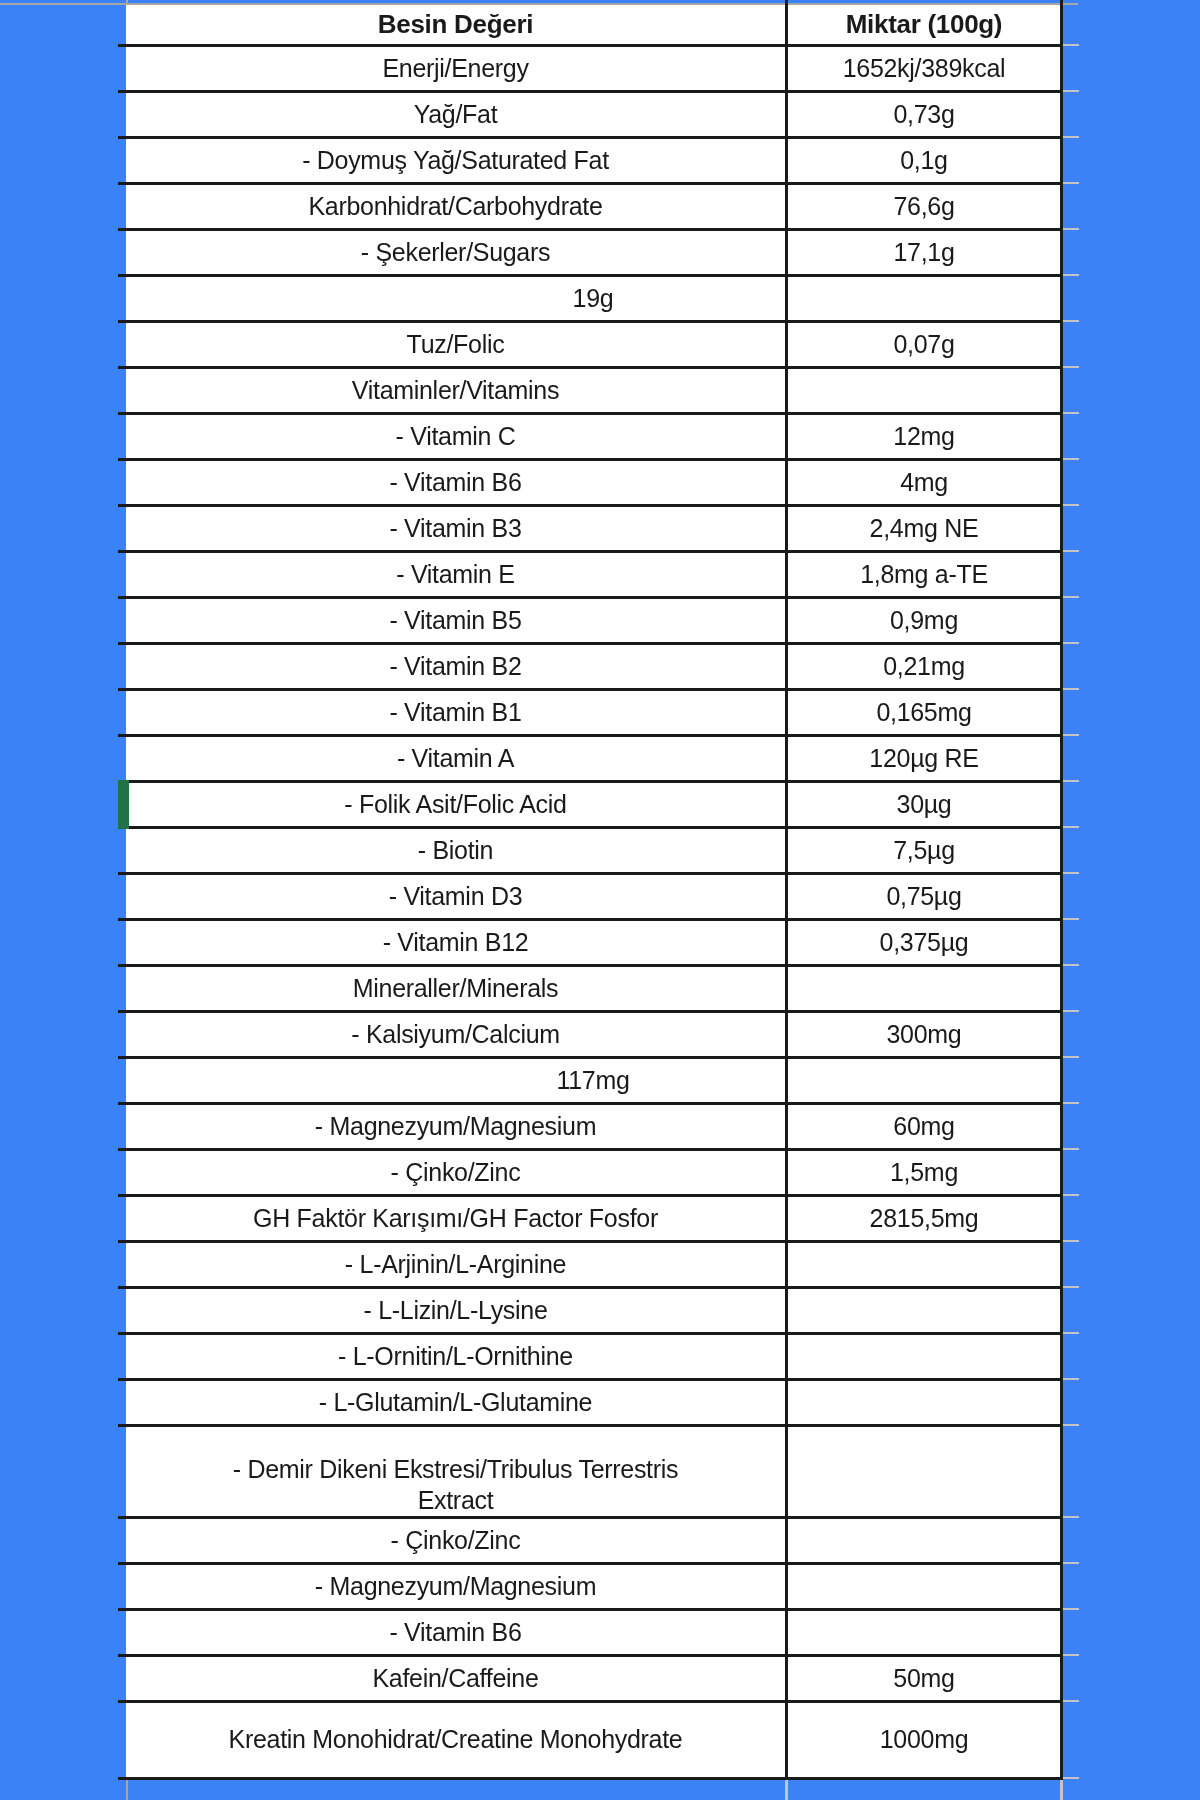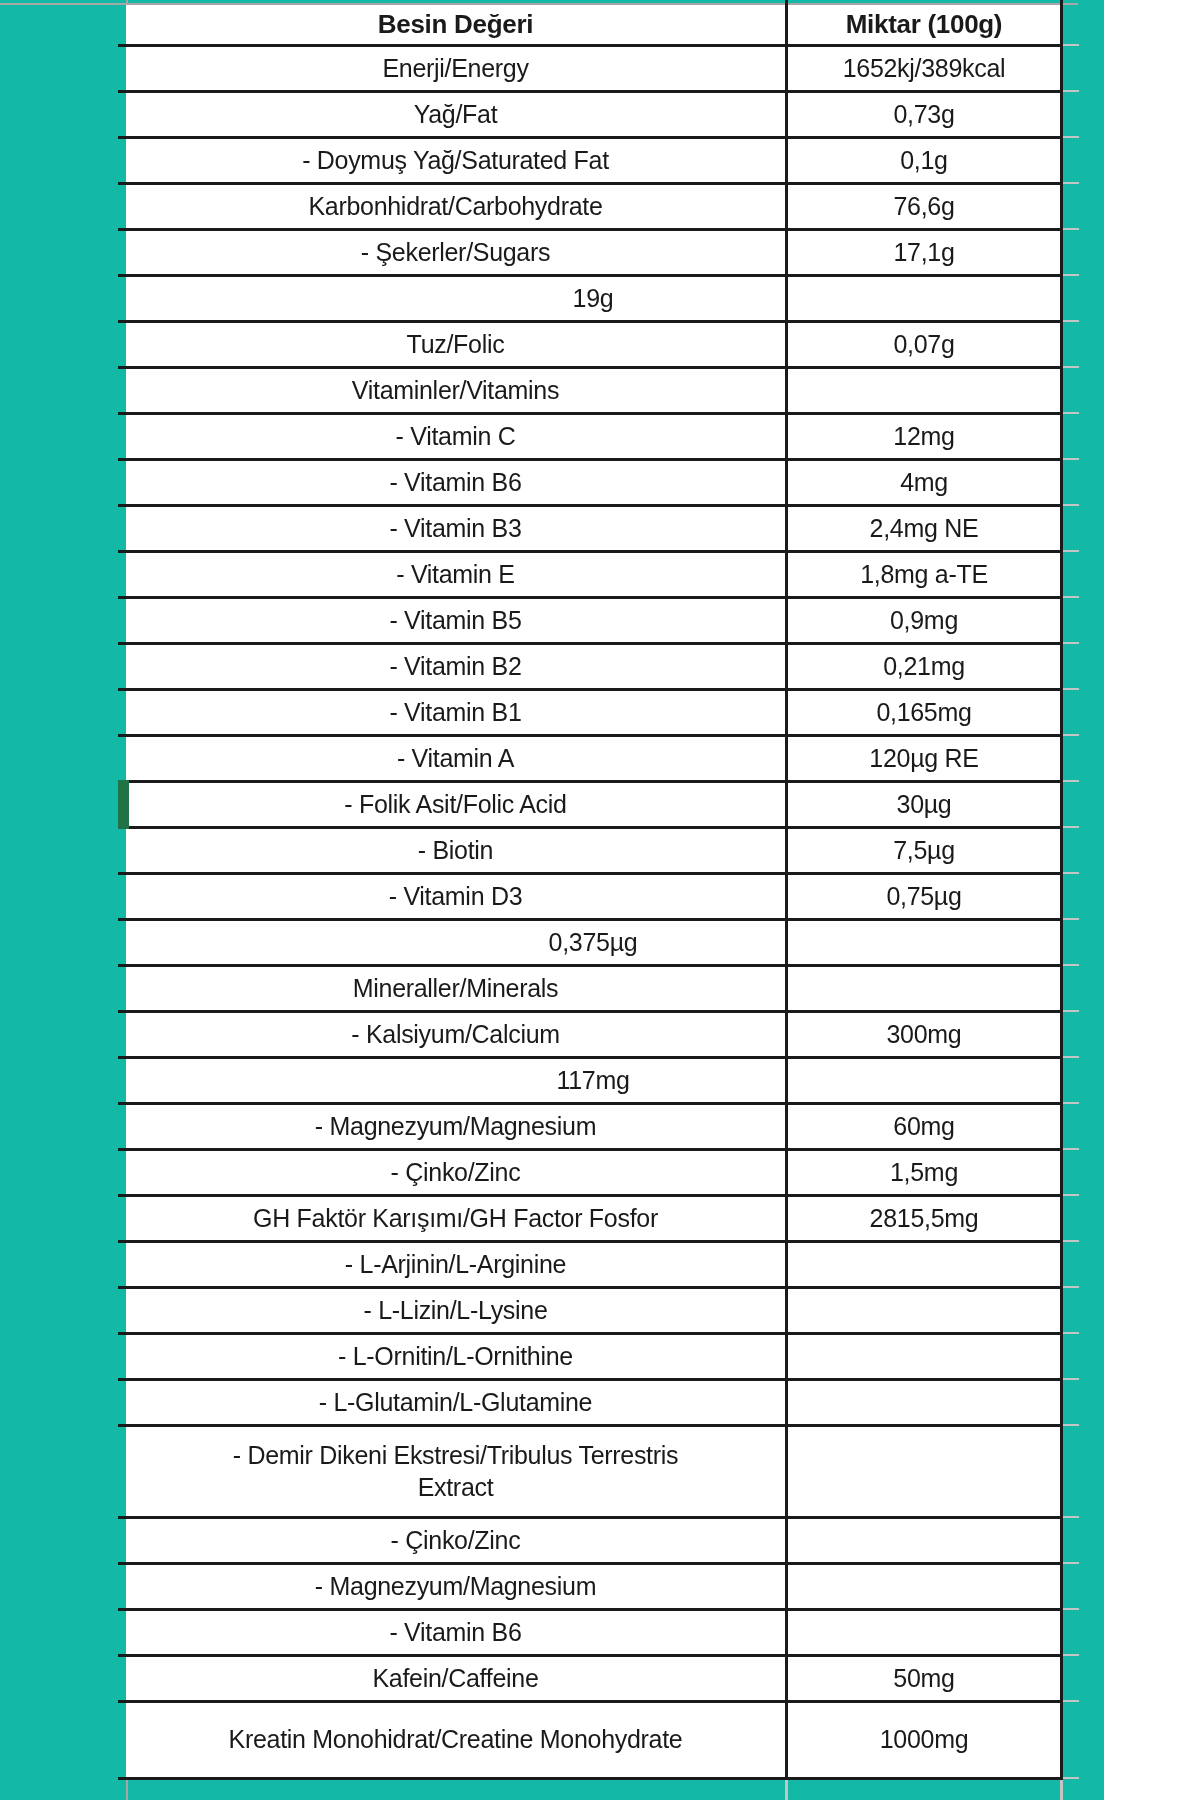--- a/index.html
+++ b/index.html
@@ -4,22 +4,22 @@
 <style>
   :root{
     --ink:#1a1a1a;
     --gray:#a6a6a6;
     --stub:#c4c4c4;
     --green:#217346;
   }
   html,body{margin:0;padding:0;background:#ffffff;}
   .canvas{
     position:relative;
-    width:1104px;height:1800px;
-    background:#14b8a6;
+    width:1200px;height:1800px;
+    background:#3b82f6;
     overflow:hidden;
     font-family:"Liberation Sans", sans-serif;
     color:var(--ink);
   }
   
   .gridline-top{
     position:absolute;left:0;top:3px;width:1078px;height:2px;
     background:var(--gray);
   }
   
@@ -64,21 +64,21 @@
     text-align:center;
     font-size:25px;
     letter-spacing:-0.3px;
     line-height:1.25;
     white-space:pre-line;
   }
   .c1{width:662px;border-right:3px solid var(--ink);}
   .c2{flex:1;}
   .row.header .c1,.row.header .c2{font-weight:bold;font-size:26px;}
   
-  #rows .row:nth-child(31){height:92px;}
+  #rows .row:nth-child(31){height:92px;align-items:flex-end;}
   #rows .row:nth-child(36){height:77px;}
   
   .sel-bar{
     position:absolute;left:-8px;top:-3px;bottom:-3px;width:11px;
     background:var(--green);
     z-index:2;
   }
 </style>
 </head>
 <body>
@@ -163,20 +163,21 @@
         </div>
         <div class="row">
           <div class="c1">- Biotin</div>
           <div class="c2">7,5µg</div>
         </div>
         <div class="row">
           <div class="c1">- Vitamin D3</div>
           <div class="c2">0,75µg</div>
         </div>
         <div class="row">
+          <div class="c1">- Vitamin B12</div>
           <div class="c2">0,375µg</div>
         </div>
         <div class="row">
           <div class="c1">Mineraller/Minerals</div>
           <div class="c2"></div>
         </div>
         <div class="row">
           <div class="c1">- Kalsiyum/Calcium</div>
           <div class="c2">300mg</div>
         </div>

